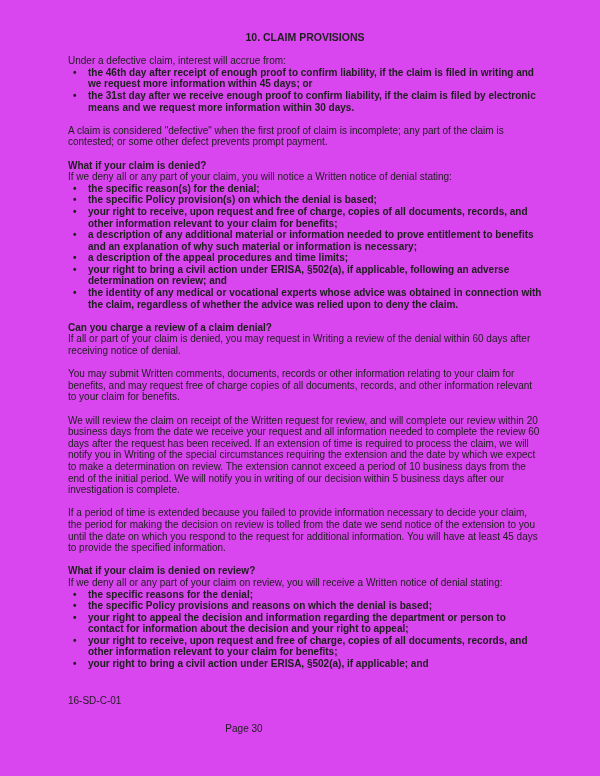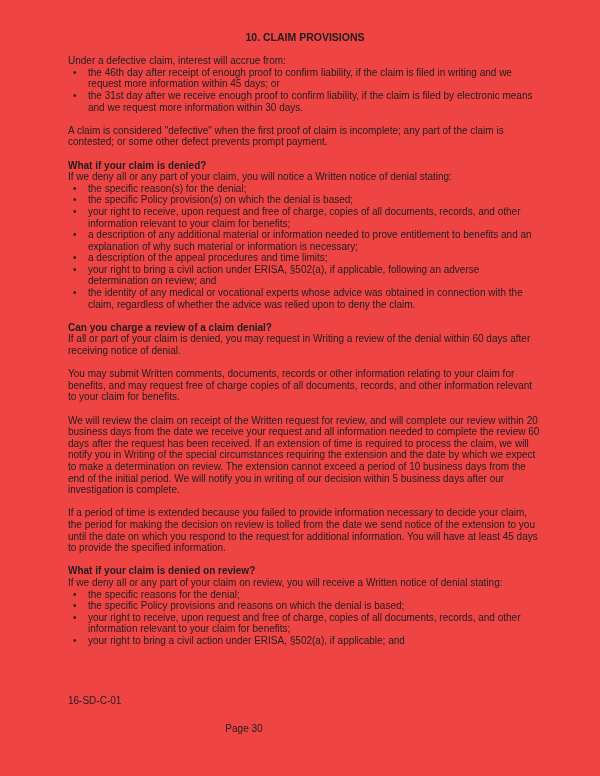--- a/index.html
+++ b/index.html
@@ -1,21 +1,21 @@
 <!DOCTYPE html>
 <html><head>
 <meta charset="utf-8">
 <style>
   * { margin: 0; padding: 0; box-sizing: border-box; }
   html, body { background: #ffffff; }
   .page {
     position: relative;
     width: 600px;
     height: 776px;
-    background: #ef4444;
+    background: #d946ef;
     font-family: "Liberation Sans", "DejaVu Sans", sans-serif;
     font-size: 10px;
     line-height: 11.6px;
     color: #1e1e1e;
     overflow: hidden;
   }
   .content {
     position: absolute;
     left: 68px;
     top: 32px;
@@ -27,20 +27,21 @@
     text-align: center;
     margin-bottom: 11.6px;
   }
   .para { margin-bottom: 11.6px; }
   .group { margin-bottom: 11.6px; }
   .heading { font-weight: bold; }
   ul.bullets { list-style: none; }
   ul.bullets li {
     position: relative;
     padding-left: 20px;
+    font-weight: bold;
   }
   ul.bullets li::before {
     content: "\2022";
     position: absolute;
     left: 5px;
     top: 0;
   }
   .footer-code {
     position: absolute;
     left: 68px;
@@ -97,20 +98,21 @@
     <div class="para">We will review the claim on receipt of the Written request for review, and will complete our review within 20 business days from the date we receive your request and all information needed to complete the review 60 days after the request has been received. If an extension of time is required to process the claim, we will notify you in Writing of the special circumstances requiring the extension and the date by which we expect to make a determination on review. The extension cannot exceed a period of 10 business days from the end of the initial period. We will notify you in writing of our decision within 5 business days after our investigation is complete.</div>
 
     <div class="para">If a period of time is extended because you failed to provide information necessary to decide your claim, the period for making the decision on review is tolled from the date we send notice of the extension to you until the date on which you respond to the request for additional information. You will have at least 45 days to provide the specified information.</div>
 
     <div class="group">
       <div class="heading">What if your claim is denied on review?</div>
       <div>If we deny all or any part of your claim on review, you will receive a Written notice of denial stating:</div>
       <ul class="bullets">
         <li>the specific reasons for the denial;</li>
         <li>the specific Policy provisions and reasons on which the denial is based;</li>
+        <li>your right to appeal the decision and information regarding the department or person to contact for information about the decision and your right to appeal;</li>
         <li>your right to receive, upon request and free of charge, copies of all documents, records, and other information relevant to your claim for benefits;</li>
         <li>your right to bring a civil action under ERISA, §502(a), if applicable; and</li>
       </ul>
     </div>
 
   </div>
 
   <div class="footer-code">16-SD-C-01</div>
   <div class="footer-page">Page 30</div>
 </div>

